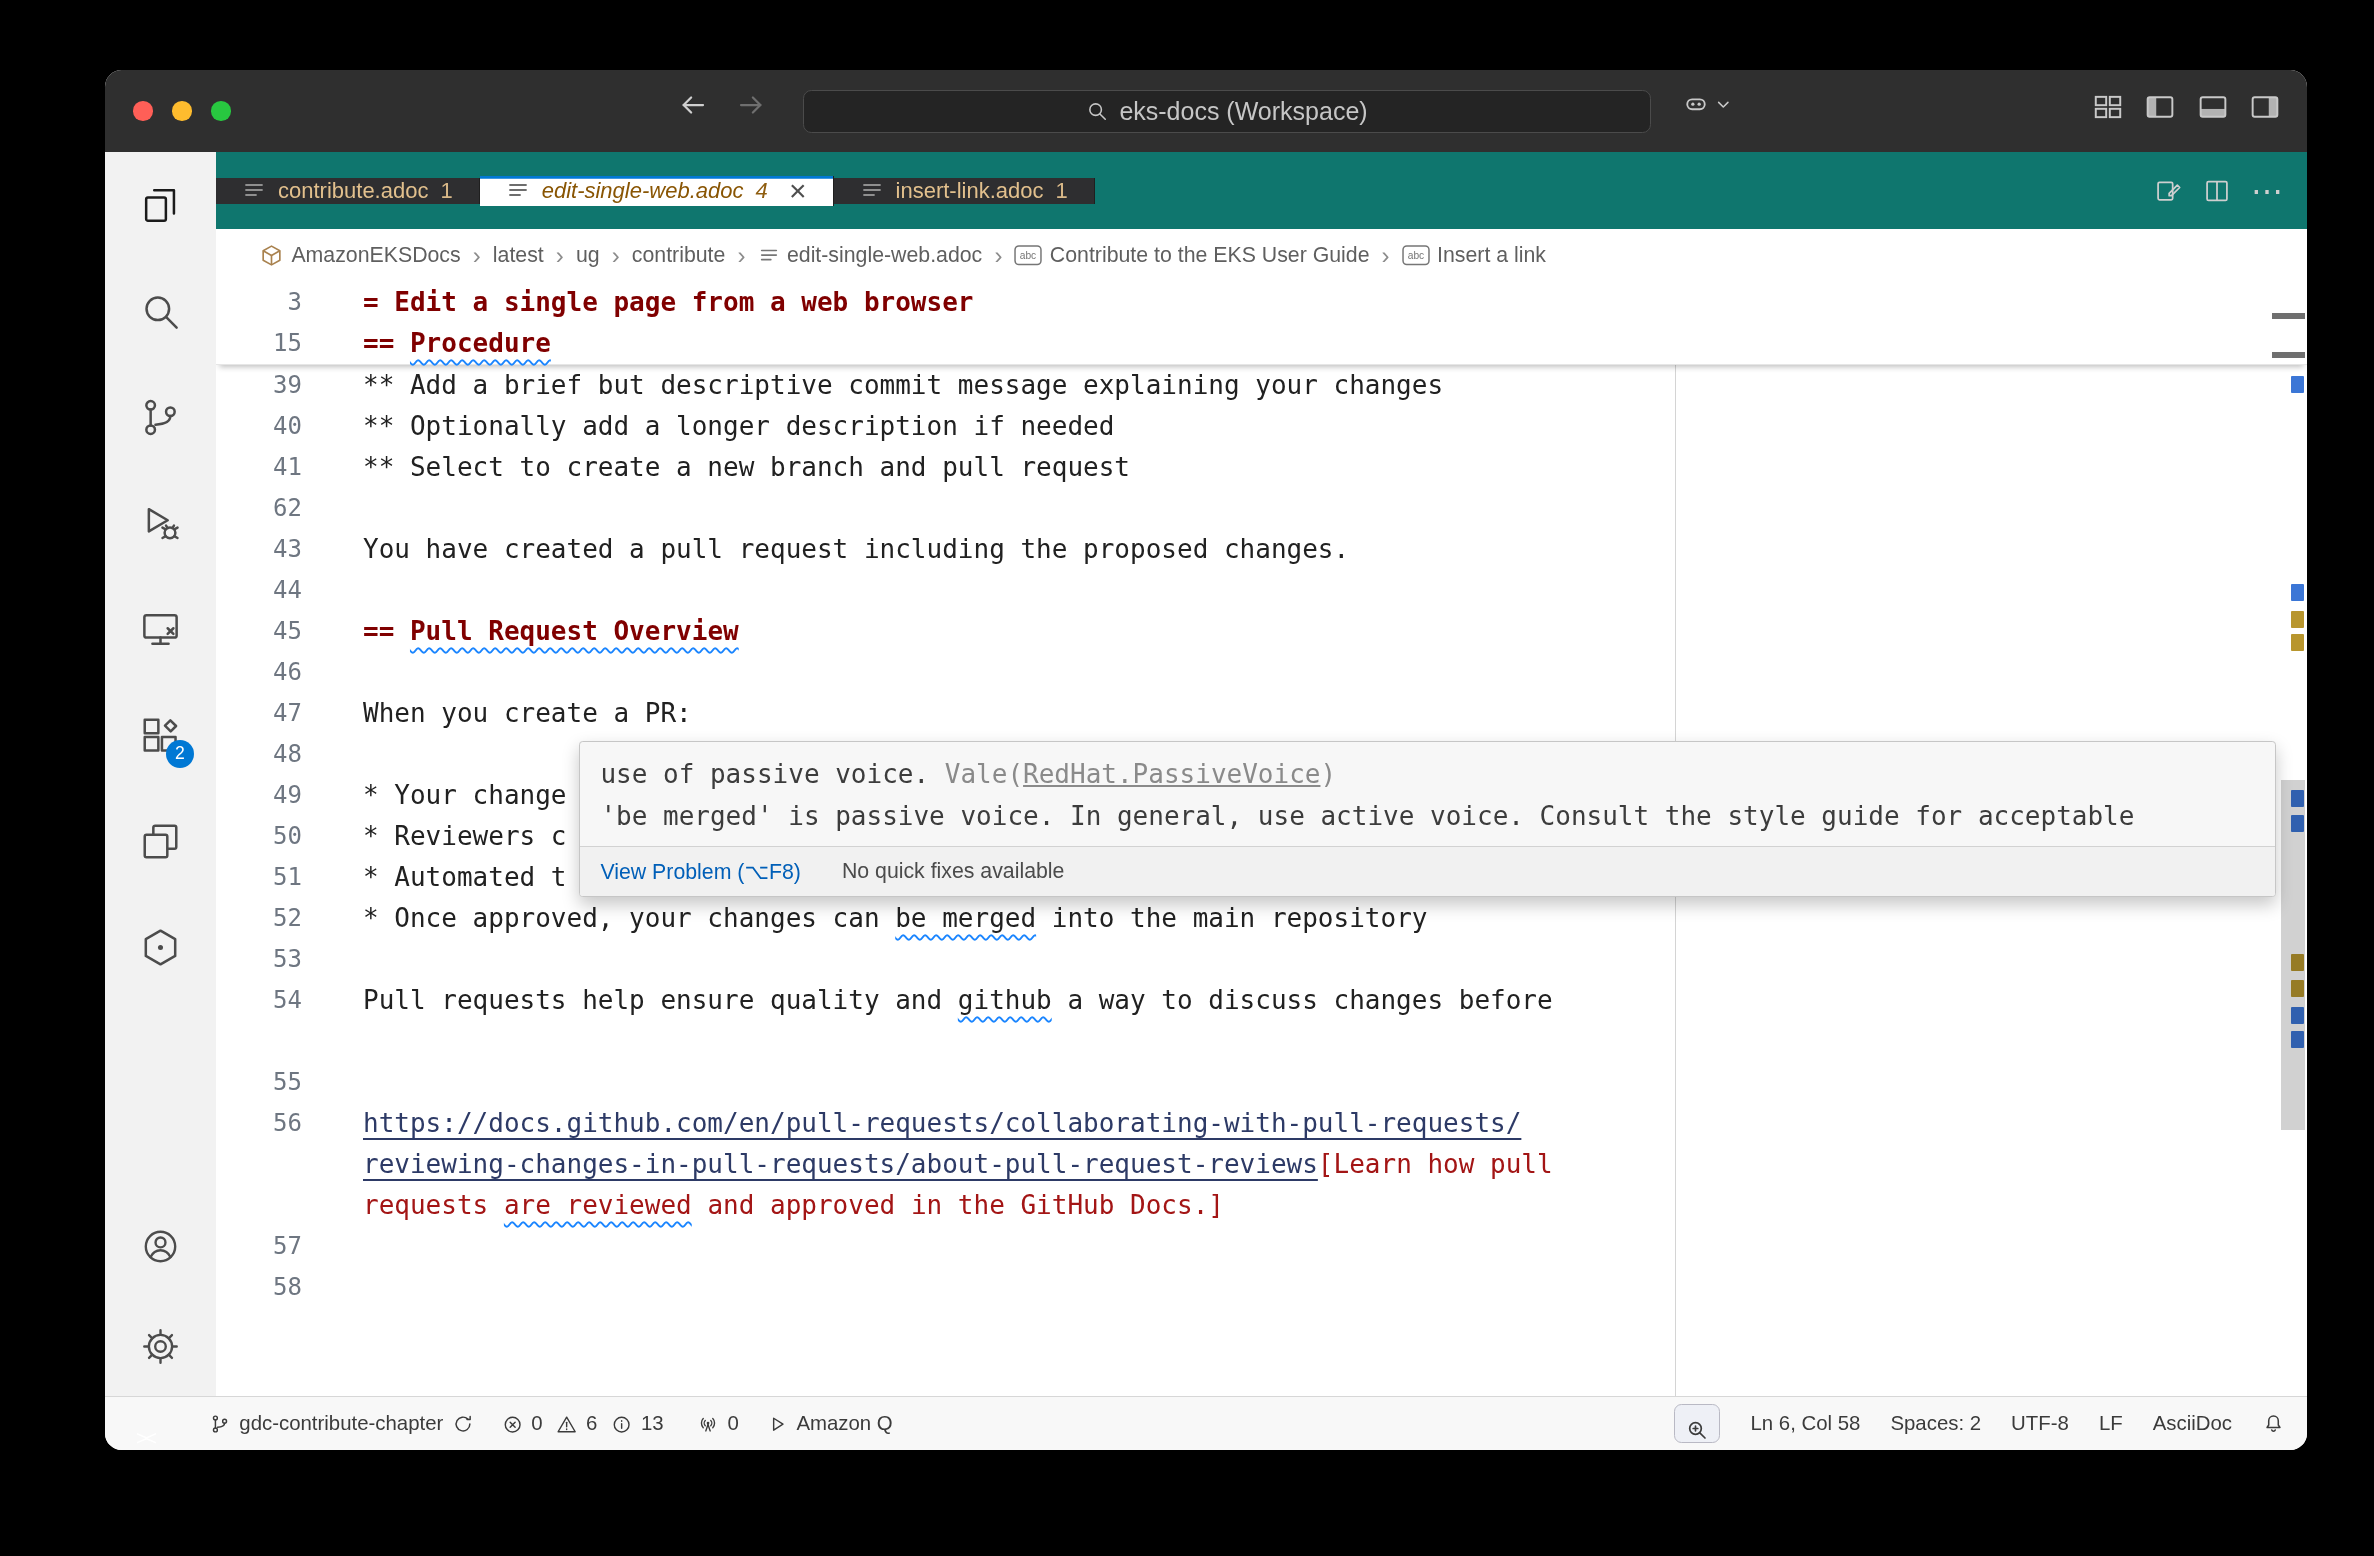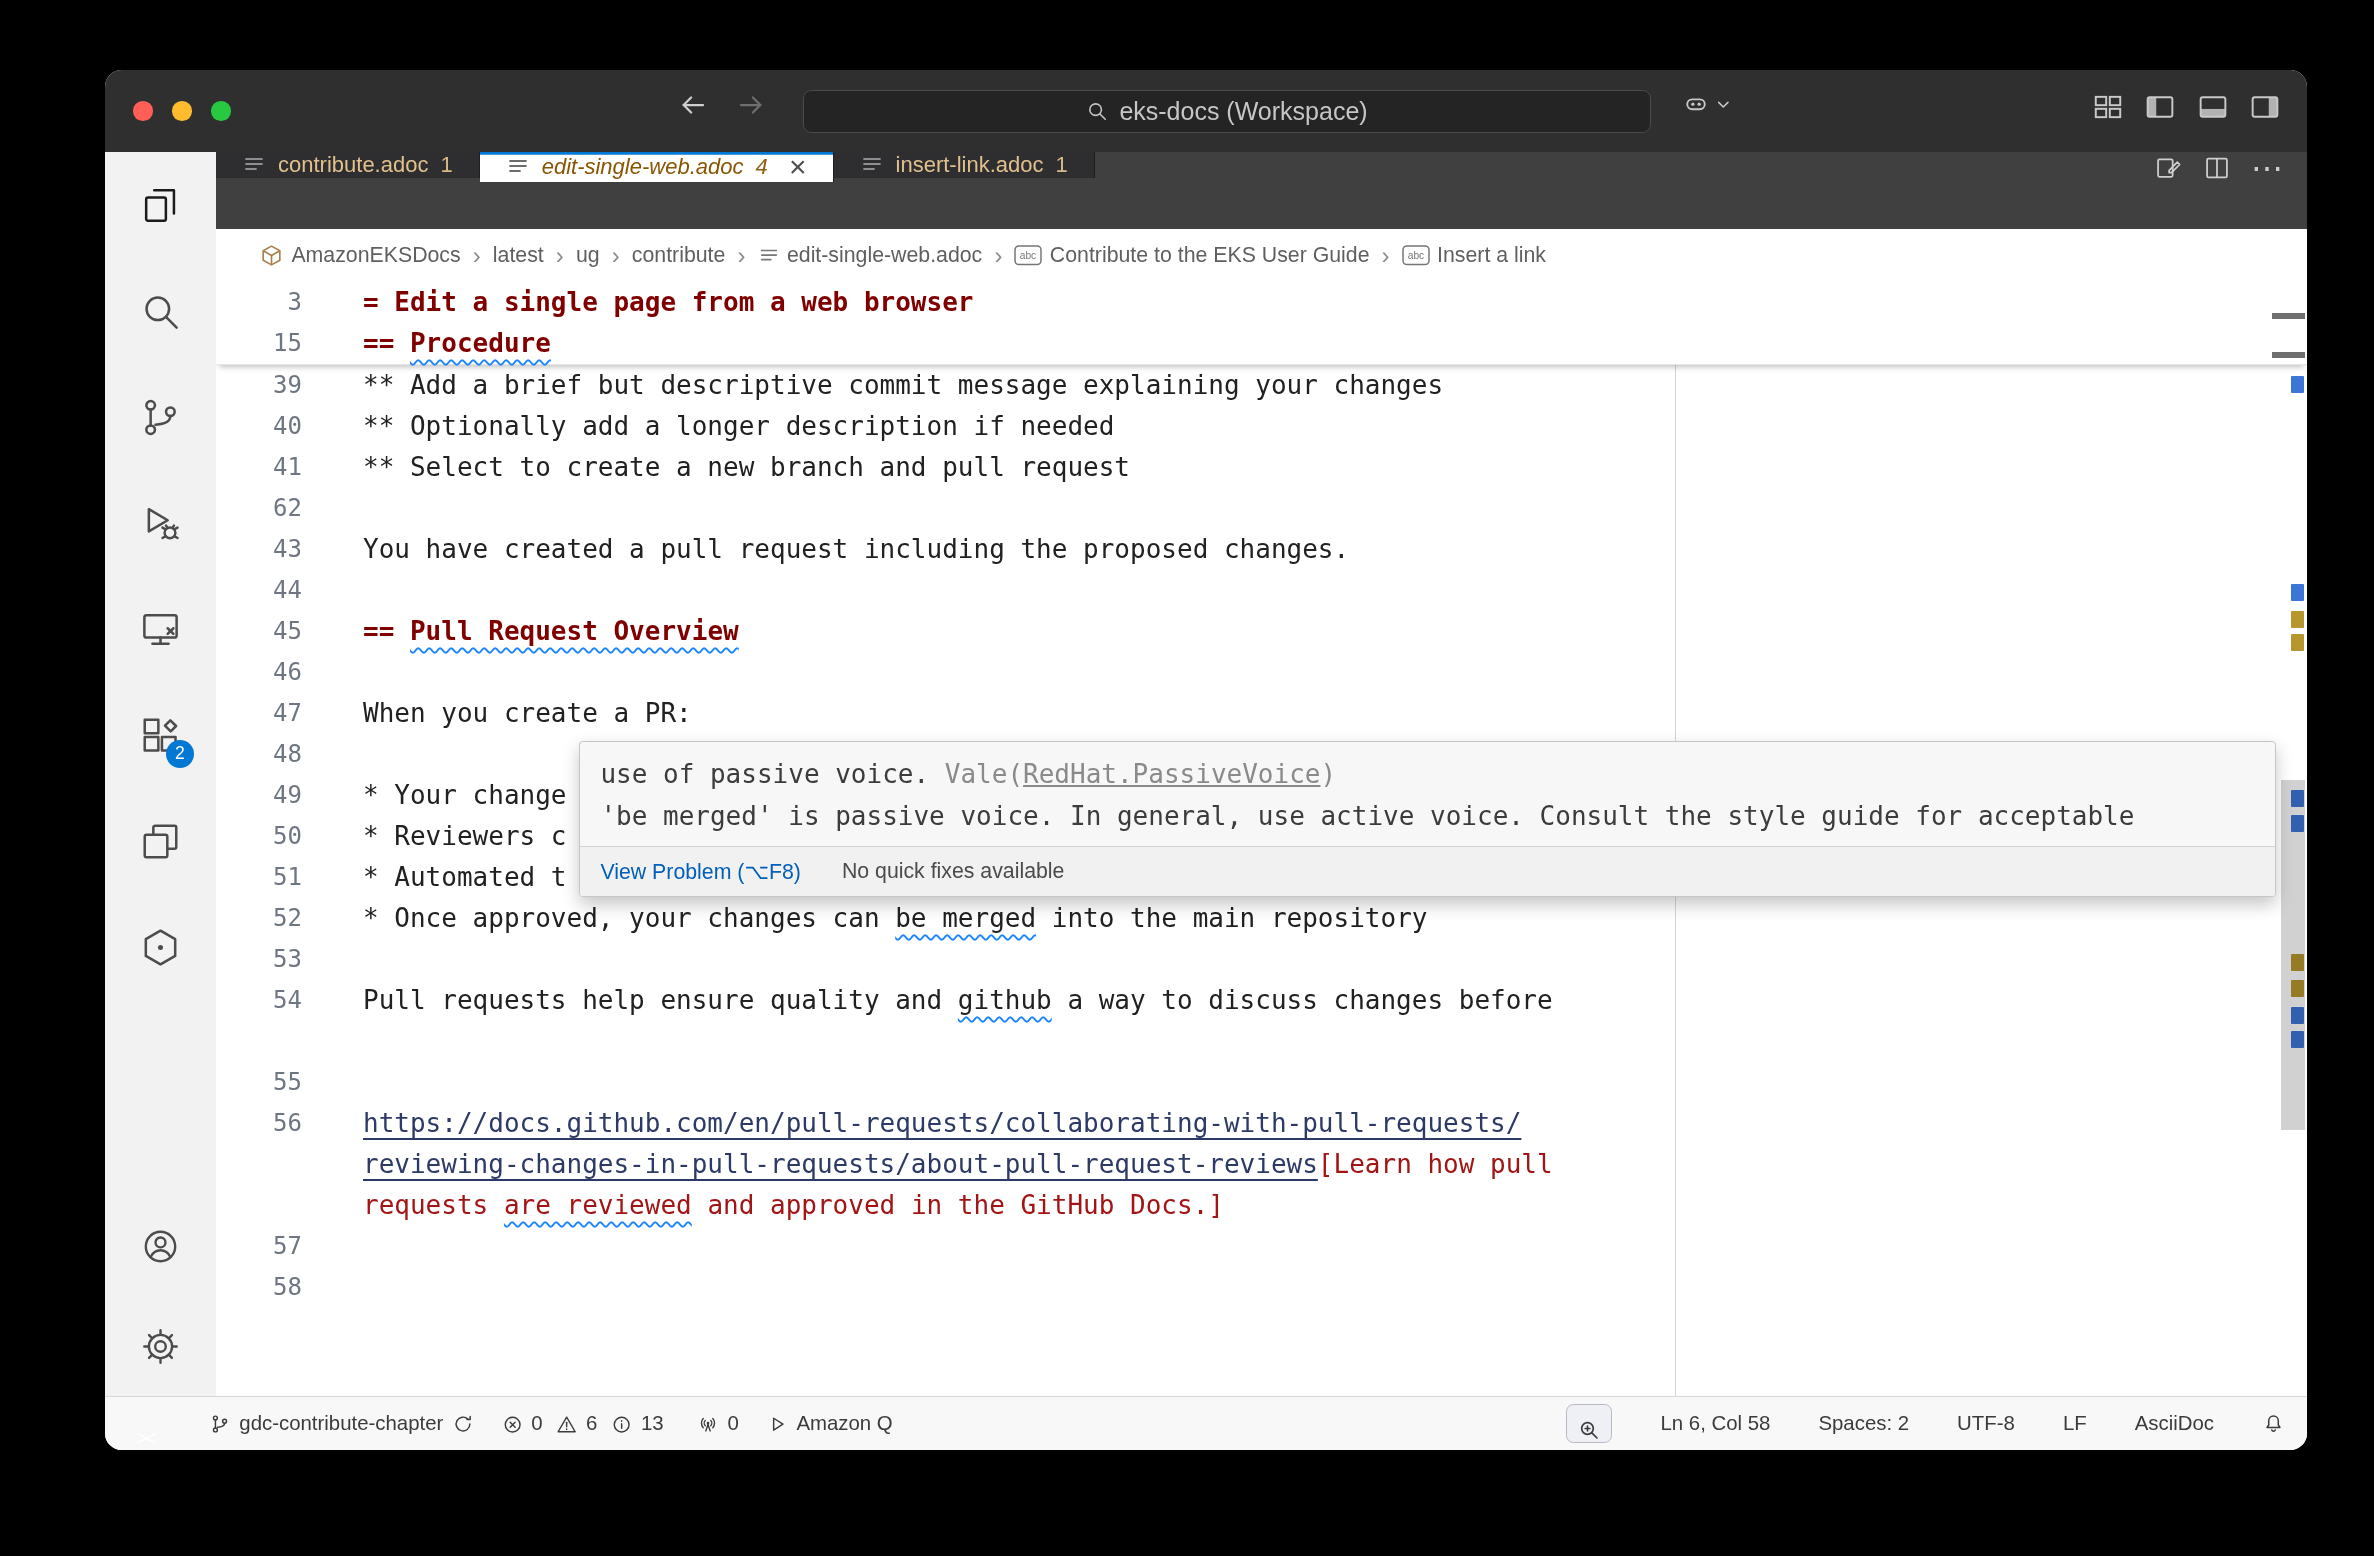--- a/index.html
+++ b/index.html
@@ -29,21 +29,21 @@
   .main { display:flex; flex:1 1 auto; min-height:0; }
   .activitybar { width:111px; flex:none; background:#f2f2f2; display:flex; flex-direction:column; justify-content:space-between; }
   .ab-item { width:111px; height:106px; display:flex; align-items:center; justify-content:center;
              color:#4c4c4c; background:none; border:0; cursor:pointer; position:relative; }
   .ab-item.active { color:#1b1b1b; }
   .ab-badge { position:absolute; right:22px; bottom:20.4px; min-width:28px; height:28px; border-radius:14px;
               background:#0078d4; color:#fff; font-size:17.6px; display:flex; align-items:center; justify-content:center; }
   .right-col { flex:1 1 auto; display:flex; flex-direction:column; min-width:0; }
 
   
-  .tabbar { height:77px; flex:none; background:#404040; display:flex; align-items:flex-start; }
+  .tabbar { height:77px; flex:none; background:#0f766e; display:flex; align-items:center; }
   .tab { display:flex; align-items:center; gap:12px; padding:0 26px; background:#2e2e30;
          border-right:0.9px solid #1f1f1f; color:#e2c08d; font-size:22px; cursor:pointer; }
   .tab .tab-ico { color:#8f8f8f; }
   .tab-badge { opacity:.95; }
   .tab.active { background:#ffffff; color:#895503; font-style:italic; box-shadow:inset 0 2.8px 0 #0078d4; }
   .tab.active .tab-ico { color:#6d6d6d; }
   .tab-close { font-style:normal; color:#4f4f4f; font-size:30px; margin-left:9.3px; background:none; border:0; cursor:pointer; line-height:1; }
   .tab-actions { margin-left:auto; display:flex; align-items:center; gap:20.4px; padding-right:24px; color:#cfcfcf; }
   .tab-actions button { background:none; border:0; color:inherit; cursor:pointer; font-size:32px; line-height:1; display:flex; align-items:center; }
 
@@ -90,21 +90,21 @@
                   background:rgba(0,0,0,.18); z-index:26; cursor:grab; }
 
   
   .statusbar { height:54px; flex:none; background:#f8f8f8; border-top:0.9px solid #d7d7d7;
                display:flex; align-items:center; font-size:20.4px; color:#3b3b3b; padding-right:22px; }
   .statusbar button { background:none; border:0; color:inherit; font:inherit; display:flex;
                       align-items:flex-end; gap:8.3px; cursor:pointer; padding:0; }
   .remote { width:80px; height:100%; background:#2e6db4; color:#fff !important; justify-content:center;
             font-weight:700; font-size:22px; letter-spacing:-2.8px; }
   .sb-left { display:flex; align-items:center; gap:28px; margin-left:24px; height:100%; }
-  .sb-right { margin-left:auto; display:flex; align-items:center; gap:48px; }
+  .sb-right { margin-left:auto; display:flex; align-items:center; gap:30px; }
   .problems span { margin-right:5.6px; }
   .zoom-chip { width:46px; height:39px; border:0.9px solid #b9b9c4 !important; border-radius:7.4px;
                background:#eef0f6 !important; justify-content:center; }
 </style>
 </head>
 <body>
 
 <div class="stage">
   <div class="window">
 

